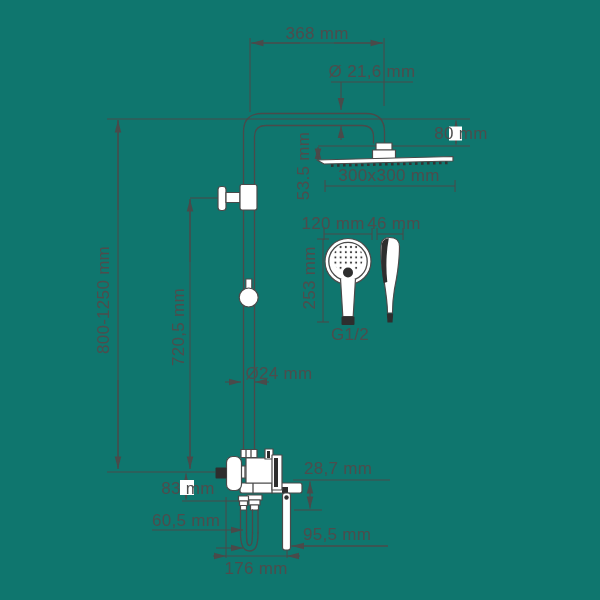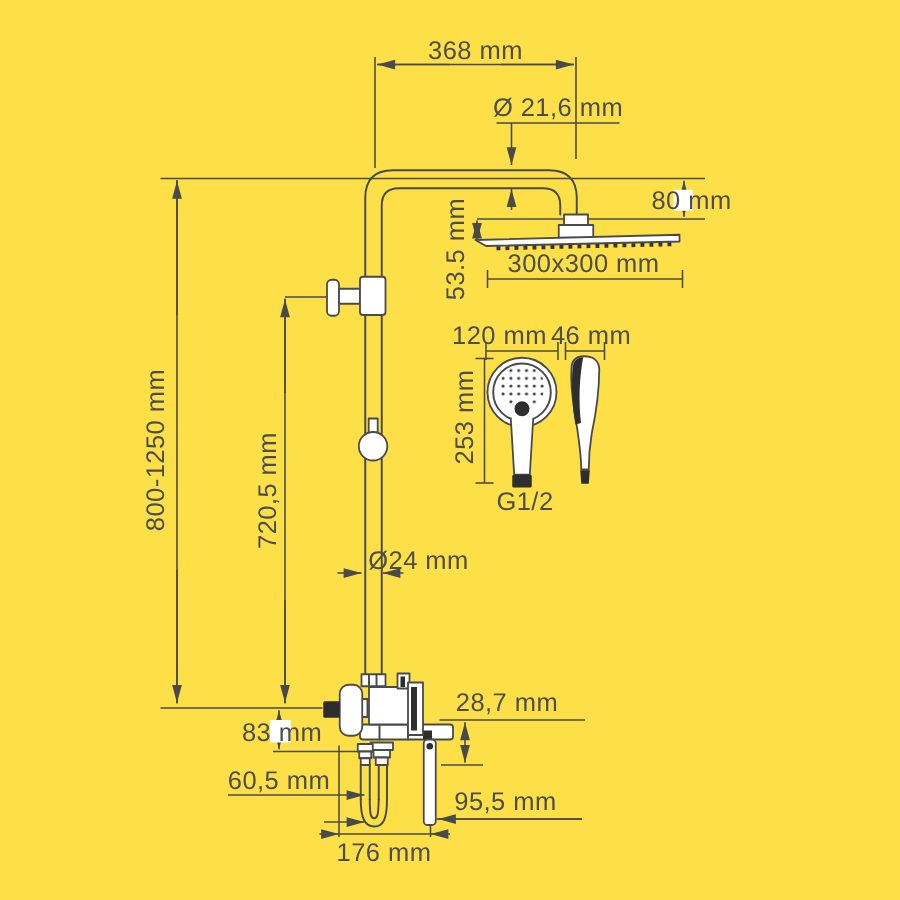--- a/index.html
+++ b/index.html
@@ -1,16 +1,16 @@
 <!DOCTYPE html>
 <html><head>
 <meta charset="utf-8">
 <style>
   html,body{margin:0;padding:0;background:#ffffff;}
-  .stage{width:600px;height:600px;position:relative;background:#fde047;overflow:hidden;}
+  .stage{width:600px;height:600px;position:relative;background:#0f766e;overflow:hidden;}
   svg{display:block;}
   text{font-family:"Liberation Sans","DejaVu Sans",sans-serif;font-size:17px;fill:#4d4d4d;letter-spacing:.3px;}
   .obj{stroke:#4a4a4a;stroke-width:1.3;fill:none;stroke-linecap:round;stroke-linejoin:round;}
   .objf{stroke:#4a4a4a;stroke-width:1.2;fill:#ffffff;stroke-linejoin:round;}
   .dk{fill:#2e2e2e;stroke:none;}
   .dim{stroke:#4a4a4a;stroke-width:1.05;fill:none;}
 </style>
 </head>
 <body>
 

